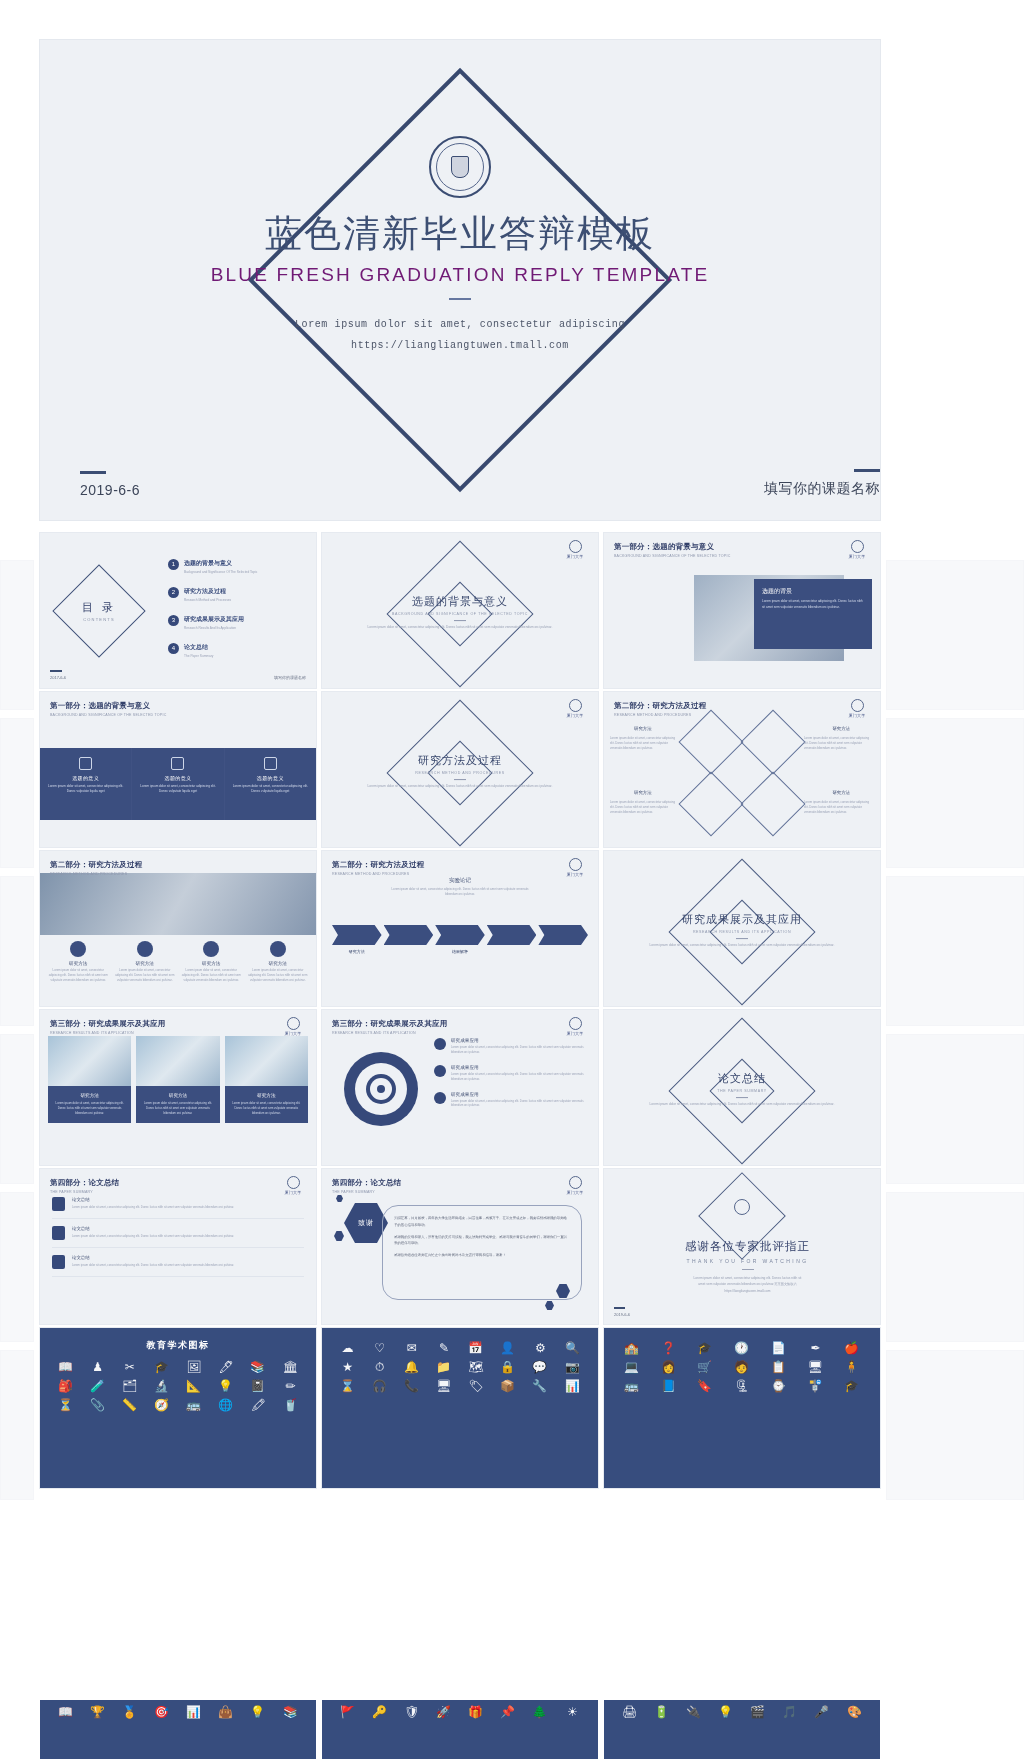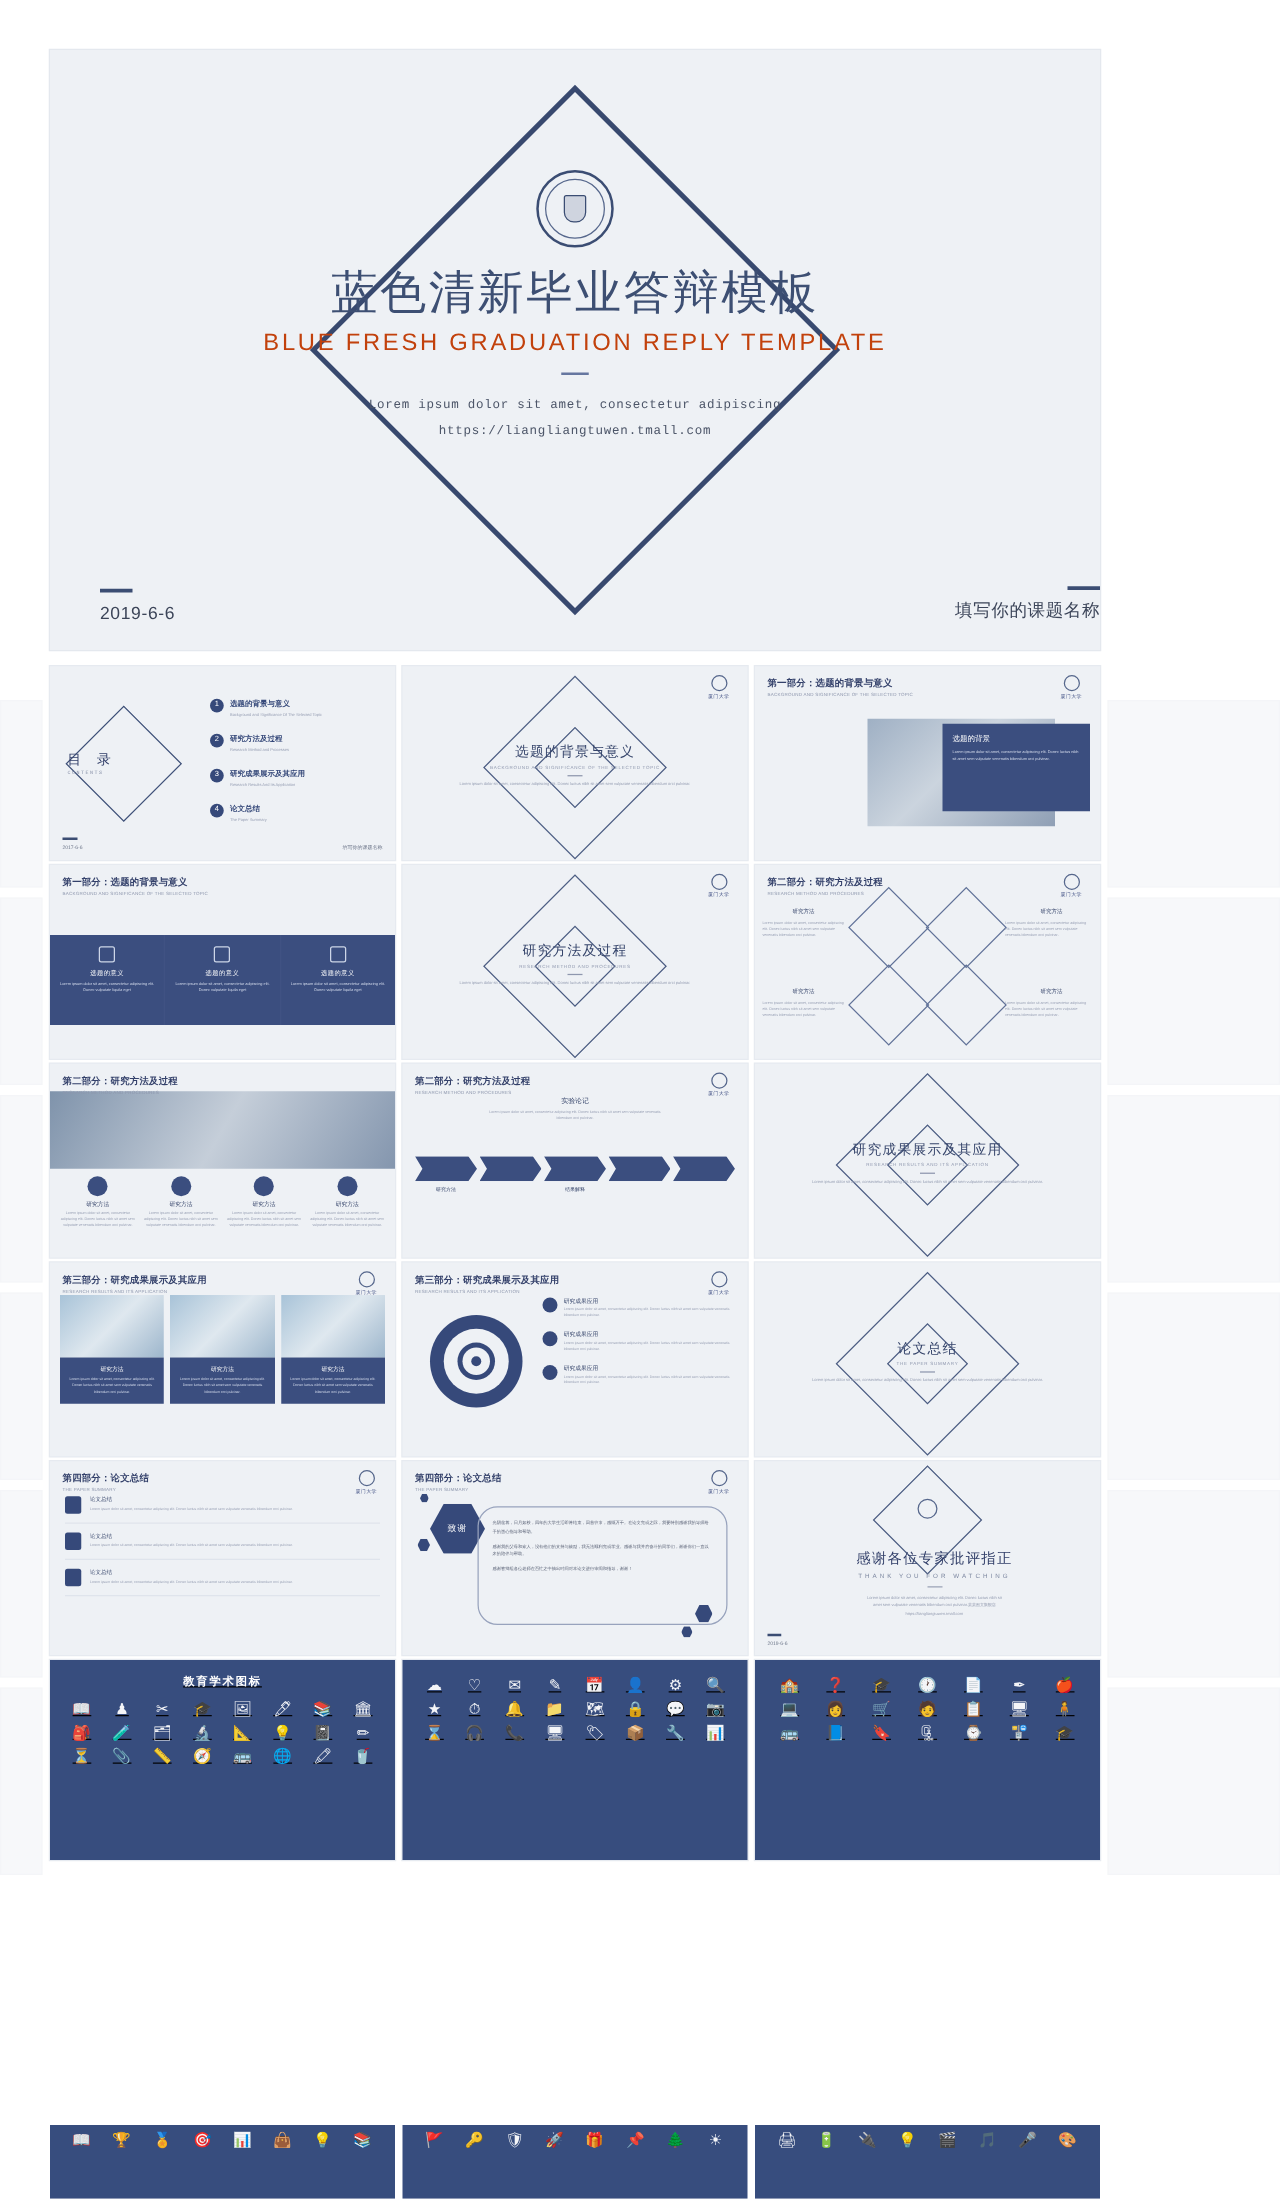--- a/index.html
+++ b/index.html
@@ -78,21 +78,21 @@
     font-size: 37px;
     letter-spacing: 2px;
     color: #3d4f73;
     font-weight: 500;
     line-height: 1.2;
   }
   .hero-subtitle {
     margin-top: 8px;
     font-size: 19px;
     letter-spacing: 2.2px;
-    color: #c2410c;
+    color: #701a75;
     font-weight: 400;
   }
   .hero-rule {
     width: 22px; height: 2px;
     background: #6677a0;
     margin: 12px auto 14px;
   }
   .hero-desc {
     font-family: "Liberation Mono", monospace;
     font-size: 10px;
@@ -122,21 +122,21 @@
     grid-template-columns: repeat(3, 1fr);
     gap: 4px 6px;
   }
   .thumb {
     position: relative;
     height: 155px;
     background: #eef1f5;
     overflow: hidden;
     box-shadow: 0 0 0 1px #e6eaf0;
   }
-  .thumb.icons { background: #374d7e; height: 160px; text-decoration: underline; }
+  .thumb.icons { background: #374d7e; height: 160px; }
 
   .t-head {
     position: absolute;
     left: 10px; top: 9px;
     z-index: 3;
   }
   .t-head .zh { font-size: 7.5px; color: #33406a; font-weight: bold; letter-spacing: .2px; white-space: nowrap; }
   .t-head .en { font-size: 3.6px; color: #8d96ad; letter-spacing: .2px; margin-top: 2px; white-space: nowrap; }
   .t-logo {
     position: absolute;
@@ -188,22 +188,22 @@
     position: absolute;
     left: 26px; top: 50%;
     transform: translateY(-50%) rotate(45deg);
     width: 66px; height: 66px;
     border: 1.5px solid #3f5179;
   }
   .toc-dia-text {
     position: absolute;
     left: 59px; top: 50%;
     transform: translate(-50%,-50%);
+    text-align: center;
     width: 90px;
-    font-family: Liberation Mono, monospace;
   }
   .toc-dia-text .zh { font-size: 11px; color: #33406a; letter-spacing: 3px; }
   .toc-dia-text .en { font-size: 4px; color: #8790a8; letter-spacing: 1.2px; margin-top: 2px; }
   .toc-list { position: absolute; left: 128px; top: 26px; right: 8px; }
   .toc-item { display: flex; gap: 5px; align-items: flex-start; margin-bottom: 13px; }
   .toc-num {
     width: 11px; height: 11px; border-radius: 50%;
     background: #36497a; color: #fff;
     font-size: 6px; line-height: 11px; text-align: center;
     flex: 0 0 auto;

